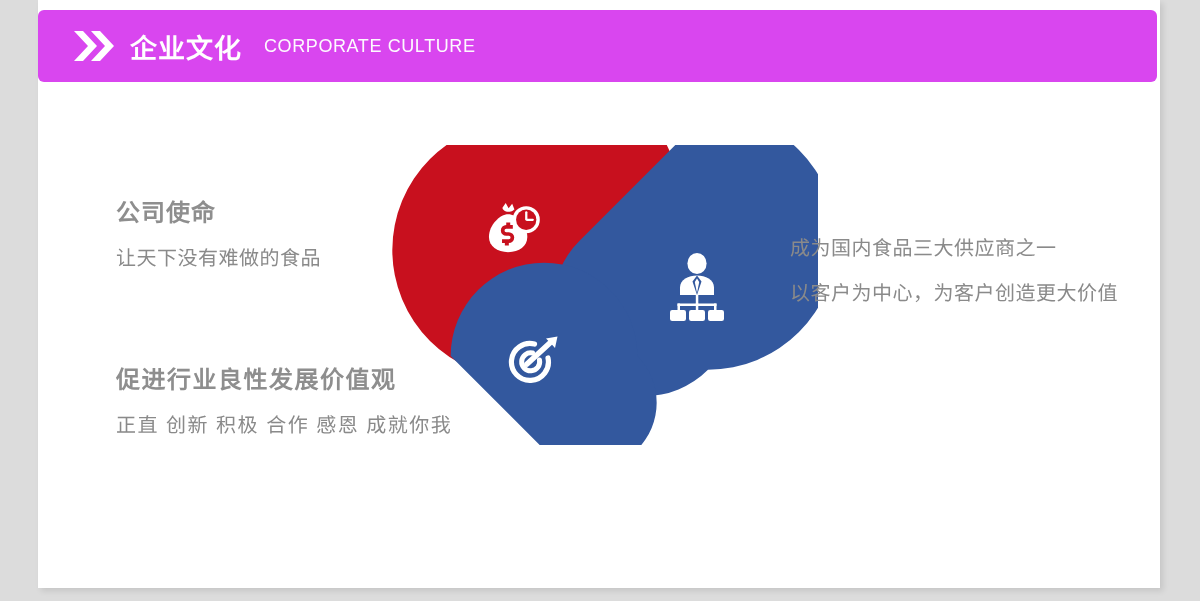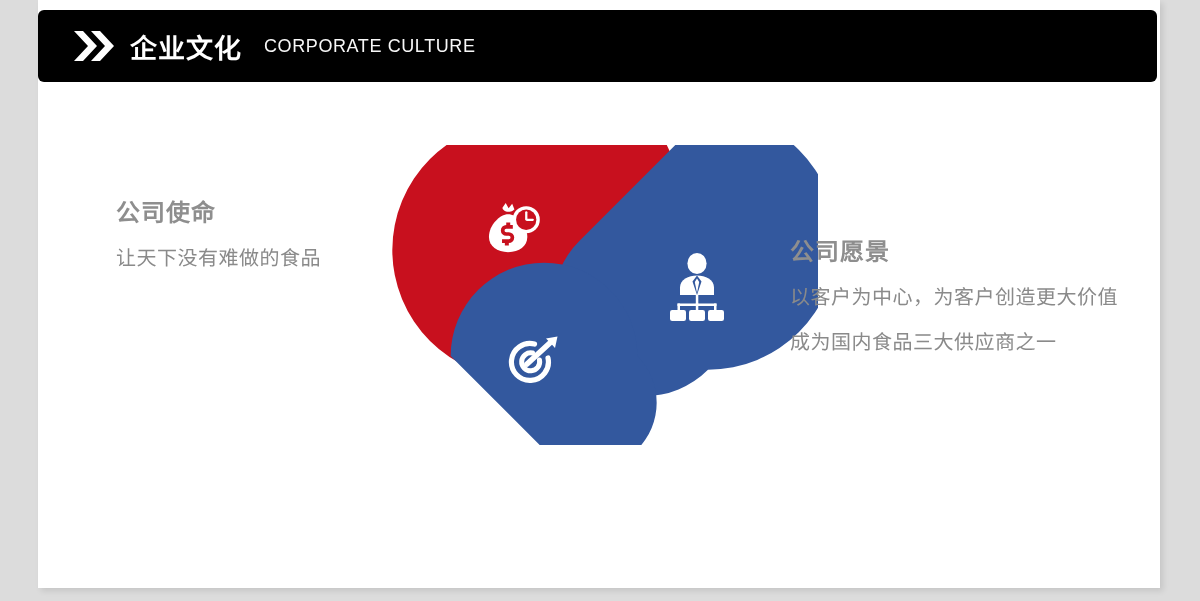--- a/index.html
+++ b/index.html
@@ -98,21 +98,21 @@
   #block-vision   { left: 752px; top: 232px; text-align: left; }
 
   #block-values .heading { letter-spacing: 1.5px; }
   #block-values .line    { letter-spacing: 1.5px; }
 </style>
 </head>
 <body style="background: rgb(220, 220, 220);">
 
 <div id="slide" style="background: rgb(255, 255, 255);">
 
-  <div id="header-bar" style="background: #000000;">
+  <div id="header-bar" style="background: #d946ef;">
 
     <span id="header-chevron">
       <svg width="46" height="36" viewBox="0 0 46 36" aria-hidden="true">
         <path d="M2 3 L11 3 L25 18 L11 33 L2 33 L16 18 Z" fill="#ffffff"></path>
         <path d="M19 3 L28 3 L42 18 L28 33 L19 33 L33 18 Z" fill="#ffffff"></path>
       </svg>
     </span>
 
     <span id="header-title-cn">企业文化</span>
 
@@ -199,20 +199,23 @@
       </g>
 
     </svg>
   </div>
 
   <div class="block" id="block-mission">
     <p class="heading" style="color: rgb(142, 142, 142);">公司使命</p>
     <p class="line" style="color: rgb(138, 138, 138);">让天下没有难做的食品</p>
   </div>
 
+  <div class="block" id="block-values">
+    <p class="heading" style="color: rgb(142, 142, 142);">促进行业良性发展价值观</p>
+    <p class="line" style="color: rgb(138, 138, 138);">正直 创新 积极 合作 感恩 成就你我</p>
+  </div>
 
   <div class="block" id="block-vision">
-    <p class="heading" style="color: rgb(142, 142, 142);">公司愿景</p>
+    <p class="line" style="color: rgb(138, 138, 138);">成为国内食品三大供应商之一</p>
     <p class="line" style="color: rgb(138, 138, 138);">以客户为中心，为客户创造更大价值</p>
-    <p class="line" style="color: rgb(138, 138, 138);">成为国内食品三大供应商之一</p>
   </div>
 
 </div>
 
 </body></html>

